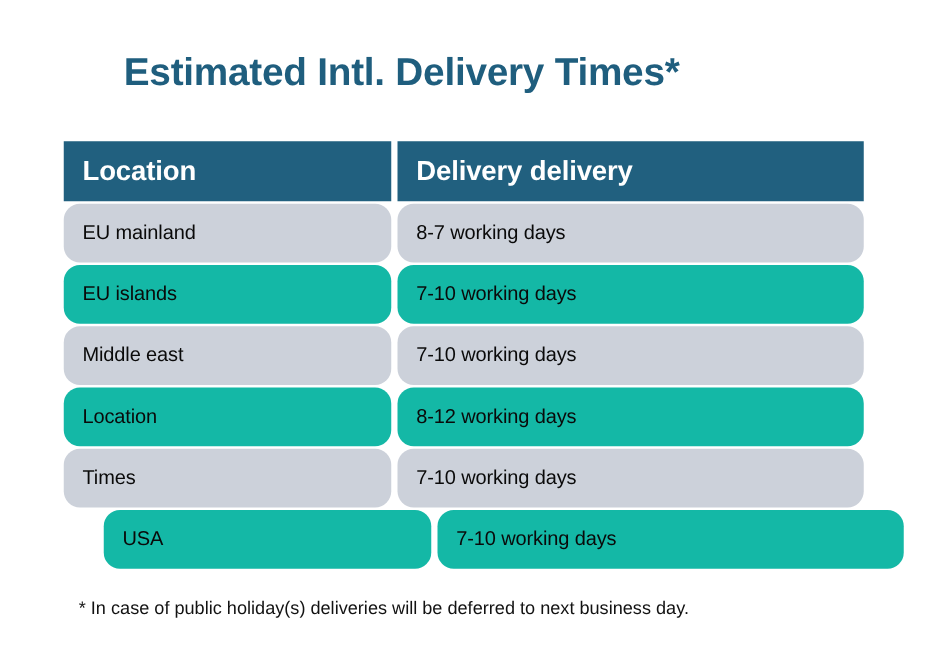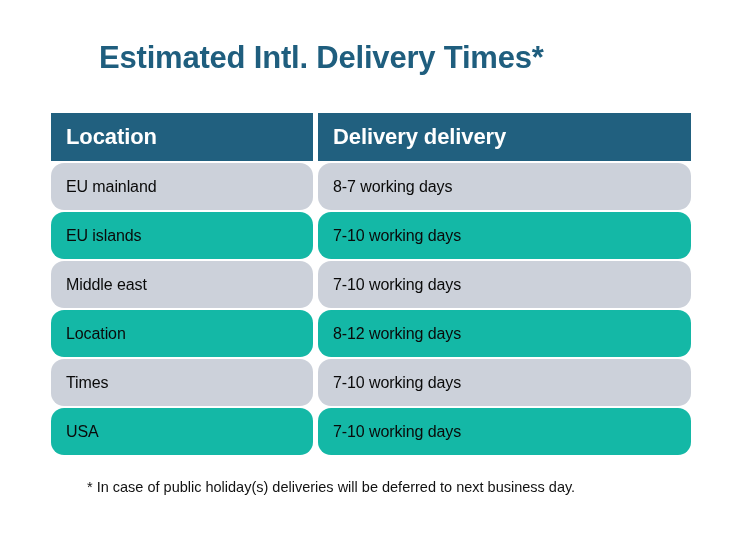--- a/index.html
+++ b/index.html
@@ -45,20 +45,21 @@
     text-align: center;
   }
 
   .table-row {
     display: flex;
     width: 100%;
     margin-bottom: 2px;
   }
   .table-row:last-child {
     margin-bottom: 0;
+    margin-left: 32px;
   }
 
   .cell {
     box-sizing: border-box;
     display: flex;
     align-items: center;
     padding-left: 15px;
     padding-right: 8px;
     height: 47px;
     overflow: hidden;
@@ -102,21 +103,20 @@
 
   
   #footnote {
     position: absolute;
     left: 63px;
     top: 477px;
     font-size: 14.5px;
     color: #121212;
     line-height: 20px;
     white-space: nowrap;
-    margin-left: 24px;
   }
 </style>
 </head>
 <body>
 
 <div id="page">
 
   <div id="page-title">Estimated Intl. Delivery Times*</div>
 
   <div id="delivery-table">

